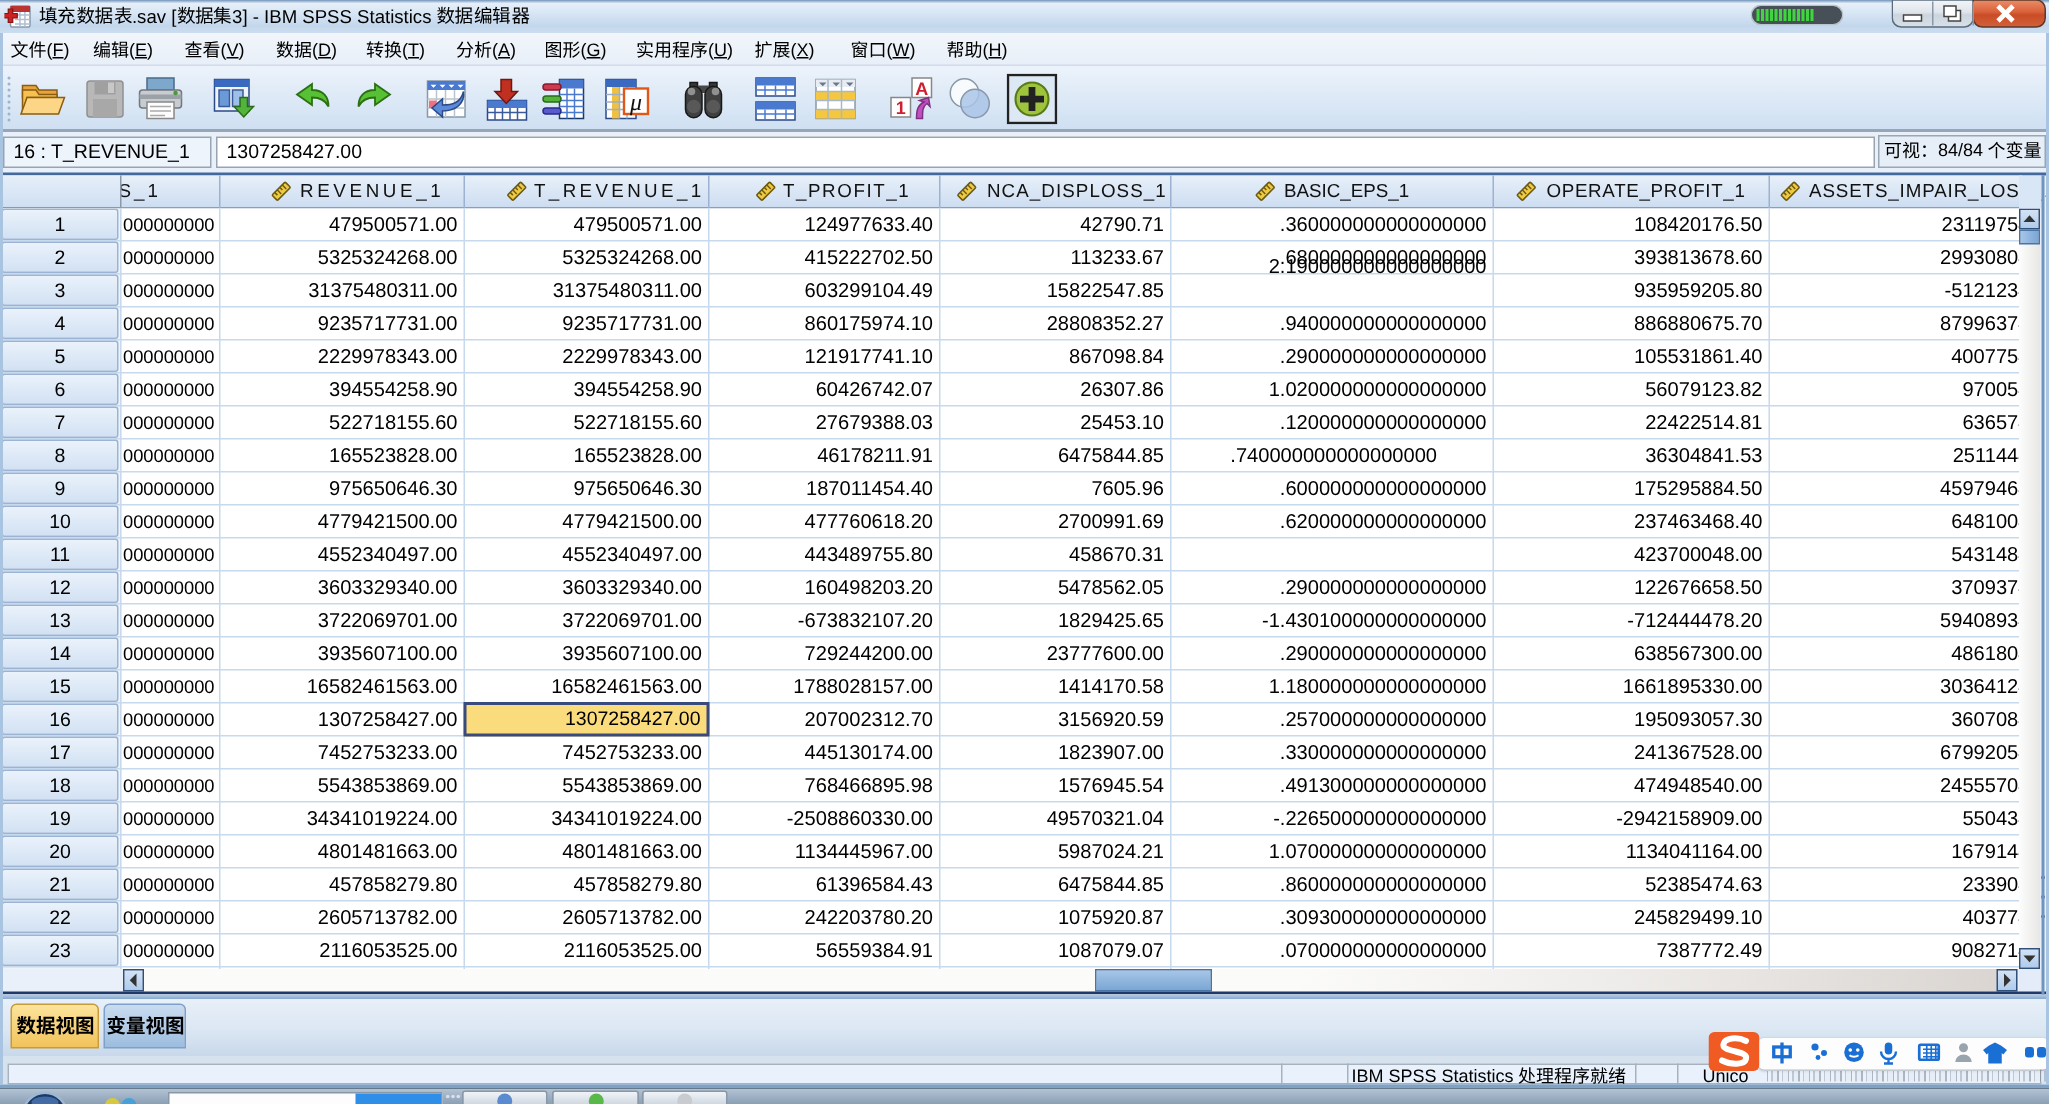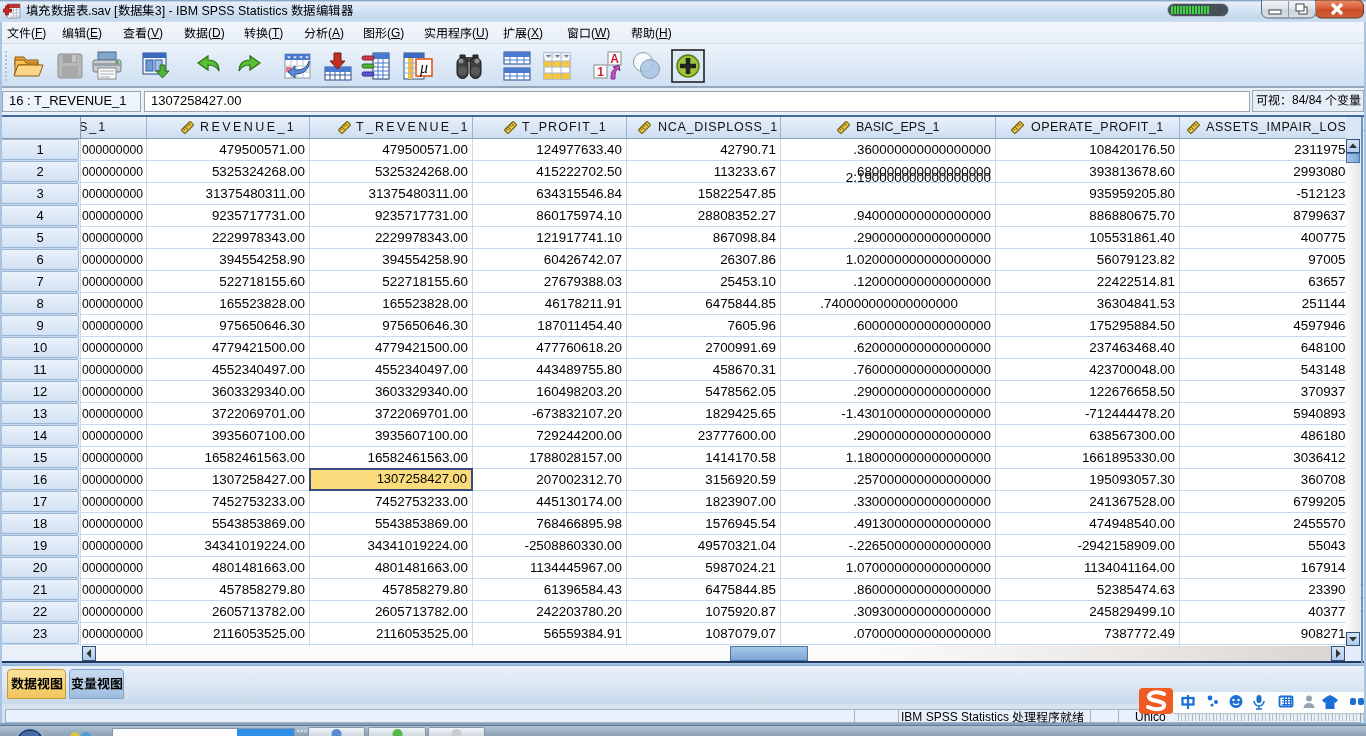--- a/index.html
+++ b/index.html
@@ -491,21 +491,21 @@
     <div class="cell" style="left:147px;top:22px;width:163px">5325324268.00</div>
     <div class="cell" style="left:310px;top:22px;width:163px">5325324268.00</div>
     <div class="cell" style="left:473px;top:22px;width:154px">415222702.50</div>
     <div class="cell" style="left:627px;top:22px;width:154px">113233.67</div>
     <div class="cell" style="left:781px;top:22px;width:215px">.680000000000000000</div>
     <div class="cell" style="left:996px;top:22px;width:184px">393813678.60</div>
     <div class="cell" style="left:1180px;top:22px;width:204px">299308043.00</div>
     <div class="cell" style="left:81px;top:44px;width:65px;padding-right:3px;font-size:12.2px">000000000</div>
     <div class="cell" style="left:147px;top:44px;width:163px">31375480311.00</div>
     <div class="cell" style="left:310px;top:44px;width:163px">31375480311.00</div>
-    <div class="cell" style="left:473px;top:44px;width:154px">634315546.84</div>
+    <div class="cell" style="left:473px;top:44px;width:154px">603299104.49</div>
     <div class="cell" style="left:627px;top:44px;width:154px">15822547.85</div>
     <div class="cell" style="left:781px;top:28px;width:215px">2.190000000000000000</div>
     <div class="cell" style="left:996px;top:44px;width:184px">935959205.80</div>
     <div class="cell" style="left:1180px;top:44px;width:204px">-51212343.00</div>
     <div class="cell" style="left:81px;top:66px;width:65px;padding-right:3px;font-size:12.2px">000000000</div>
     <div class="cell" style="left:147px;top:66px;width:163px">9235717731.00</div>
     <div class="cell" style="left:310px;top:66px;width:163px">9235717731.00</div>
     <div class="cell" style="left:473px;top:66px;width:154px">860175974.10</div>
     <div class="cell" style="left:627px;top:66px;width:154px">28808352.27</div>
     <div class="cell" style="left:781px;top:66px;width:215px">.940000000000000000</div>
@@ -557,21 +557,20 @@
     <div class="cell" style="left:473px;top:198px;width:154px">477760618.20</div>
     <div class="cell" style="left:627px;top:198px;width:154px">2700991.69</div>
     <div class="cell" style="left:781px;top:198px;width:215px">.620000000000000000</div>
     <div class="cell" style="left:996px;top:198px;width:184px">237463468.40</div>
     <div class="cell" style="left:1180px;top:198px;width:204px">64810043.00</div>
     <div class="cell" style="left:81px;top:220px;width:65px;padding-right:3px;font-size:12.2px">000000000</div>
     <div class="cell" style="left:147px;top:220px;width:163px">4552340497.00</div>
     <div class="cell" style="left:310px;top:220px;width:163px">4552340497.00</div>
     <div class="cell" style="left:473px;top:220px;width:154px">443489755.80</div>
     <div class="cell" style="left:627px;top:220px;width:154px">458670.31</div>
-    <div class="cell" style="left:781px;top:220px;width:215px">.760000000000000000</div>
     <div class="cell" style="left:996px;top:220px;width:184px">423700048.00</div>
     <div class="cell" style="left:1180px;top:220px;width:204px">54314843.00</div>
     <div class="cell" style="left:81px;top:242px;width:65px;padding-right:3px;font-size:12.2px">000000000</div>
     <div class="cell" style="left:147px;top:242px;width:163px">3603329340.00</div>
     <div class="cell" style="left:310px;top:242px;width:163px">3603329340.00</div>
     <div class="cell" style="left:473px;top:242px;width:154px">160498203.20</div>
     <div class="cell" style="left:627px;top:242px;width:154px">5478562.05</div>
     <div class="cell" style="left:781px;top:242px;width:215px">.290000000000000000</div>
     <div class="cell" style="left:996px;top:242px;width:184px">122676658.50</div>
     <div class="cell" style="left:1180px;top:242px;width:204px">37093743.00</div>

